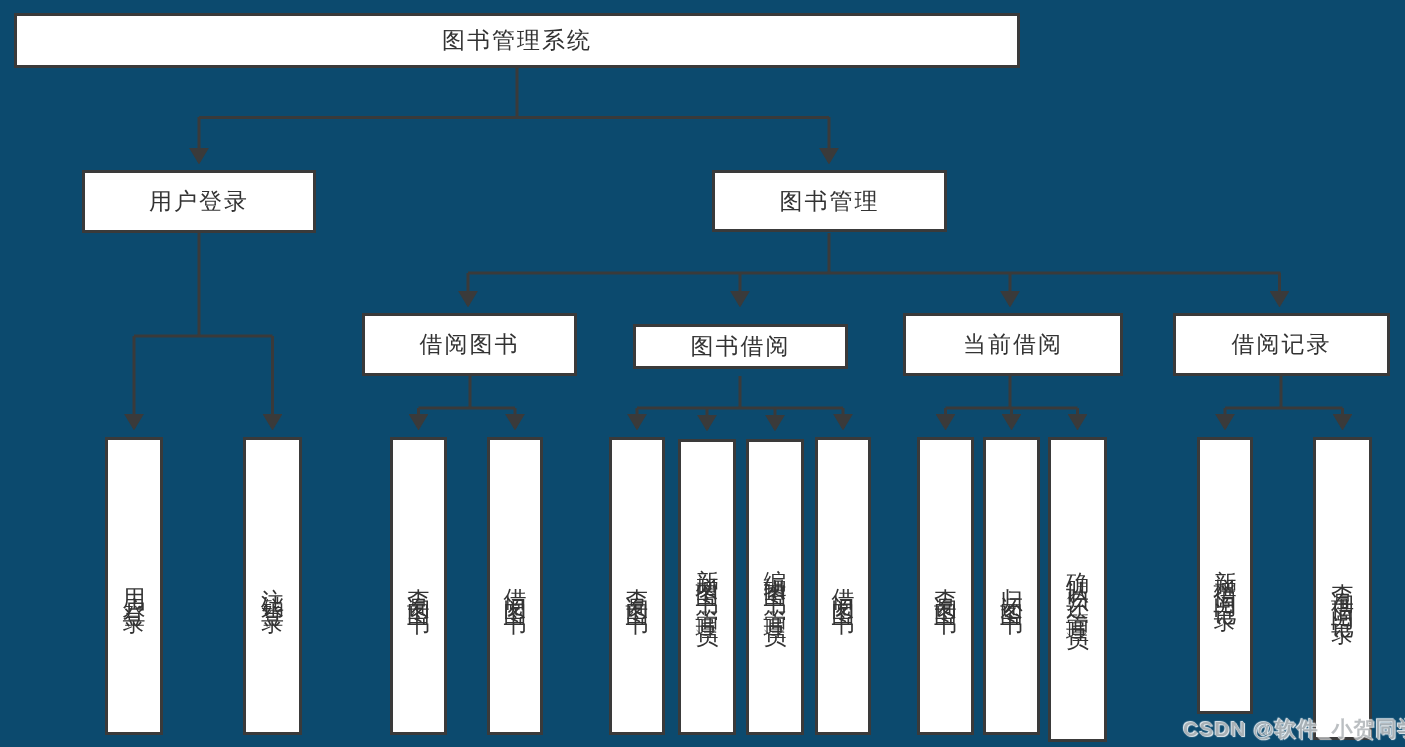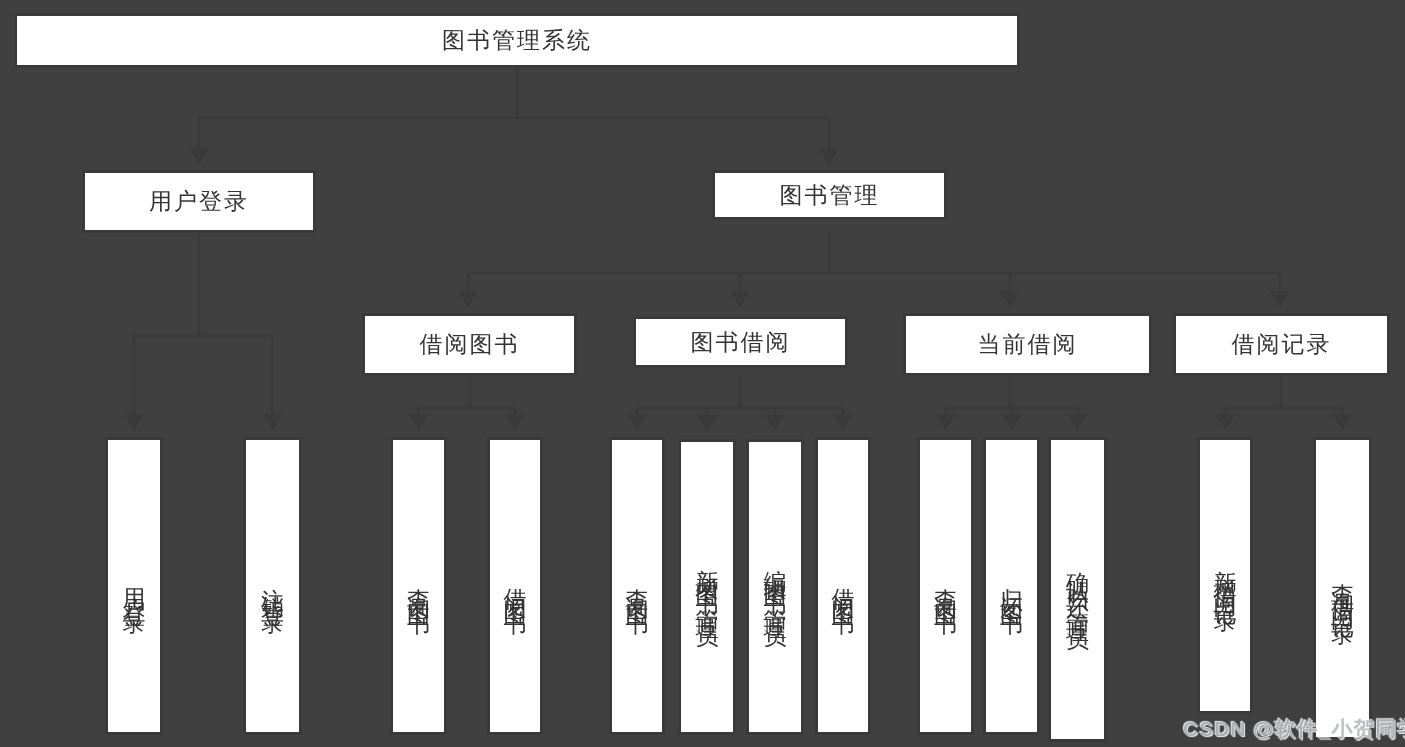--- a/index.html
+++ b/index.html
@@ -1,18 +1,18 @@
 <!DOCTYPE html>
 <html><head>
 <meta charset="utf-8">
 <style>
   html,body { margin:0; padding:0; background:#ffffff; }
   .stage {
     position:relative; width:1405px; height:747px; overflow:hidden;
-    background:#404040;
+    background:#0c4a6e;
     font-family:"Liberation Sans","DejaVu Sans",sans-serif;
     color:#333333;
   }
   .connectors { position:absolute; left:0; top:0; width:1405px; height:747px; }
   .node {
     position:absolute; box-sizing:border-box;
     background:#ffffff; border:3px solid #3a3a3a;
     display:flex; align-items:center; justify-content:center;
     color:#333333;
   }
@@ -69,25 +69,25 @@
       <path d="M1011.5 408 V428" marker-end="url(#arrow)"></path>
       <path d="M1077.5 408 V428" marker-end="url(#arrow)"></path>
       <path d="M1225 408 V428" marker-end="url(#arrow)"></path>
       <path d="M1342.5 408 V428" marker-end="url(#arrow)"></path>
     </g>
   </svg>
 
   <div class="node h-node" style="left:14px; top:13px; width:1006px; height:55px;">图书管理系统</div>
 
   <div class="node h-node" style="left:82px; top:170px; width:234px; height:63px;">用户登录</div>
-  <div class="node h-node" style="left:712px; top:170px; width:235px; height:50px;">图书管理</div>
+  <div class="node h-node" style="left:712px; top:170px; width:235px; height:62px;">图书管理</div>
 
   <div class="node h-node" style="left:362px; top:313px; width:215px; height:63px;">借阅图书</div>
-  <div class="node h-node" style="left:633px; top:316px; width:215px; height:52px;">图书借阅</div>
-  <div class="node h-node" style="left:903px; top:313px; width:249px; height:63px;">当前借阅</div>
+  <div class="node h-node" style="left:633px; top:324px; width:215px; height:45px;">图书借阅</div>
+  <div class="node h-node" style="left:903px; top:313px; width:220px; height:63px;">当前借阅</div>
   <div class="node h-node" style="left:1173px; top:313px; width:217px; height:63px;">借阅记录</div>
 
   <div class="node v-node" style="left:105px; top:437px; width:58px; height:298px;">用户登录</div>
   <div class="node v-node" style="left:243px; top:437px; width:59px; height:298px;">注销登录</div>
 
   <div class="node v-node" style="left:390px; top:437px; width:57px; height:298px;">查询图书</div>
   <div class="node v-node" style="left:487px; top:437px; width:56px; height:298px;">借阅图书</div>
 
   <div class="node v-node" style="left:609px; top:437px; width:56px; height:298px;">查询图书</div>
   <div class="node v-node" style="left:678px; top:439px; width:58px; height:296px;">新增图书（管理员）</div>

